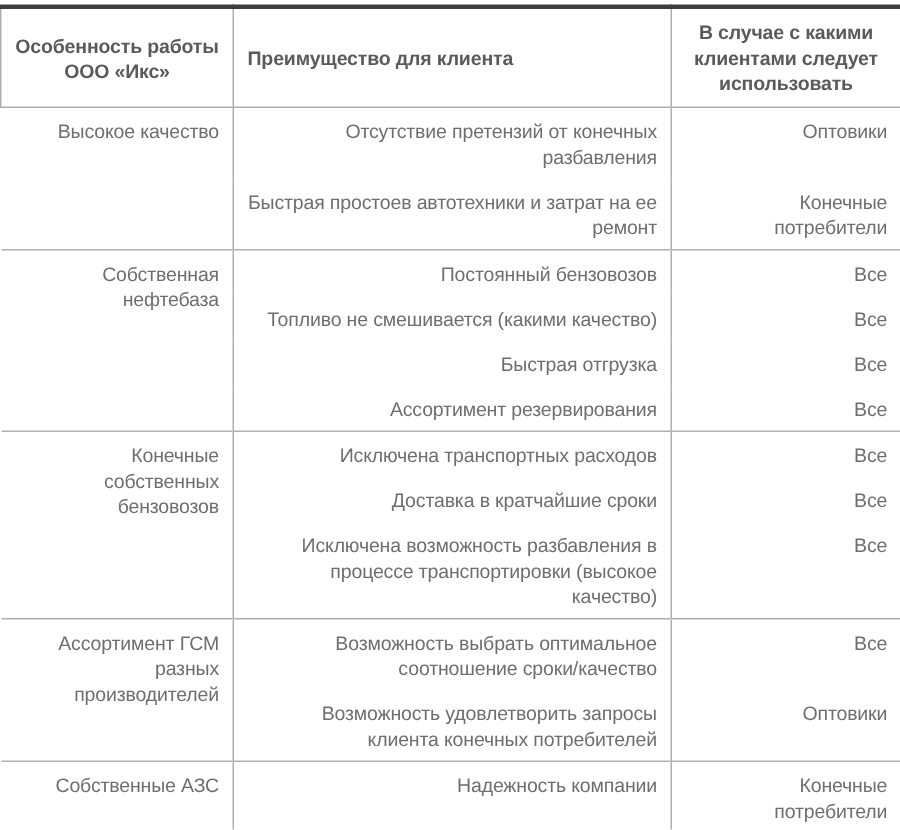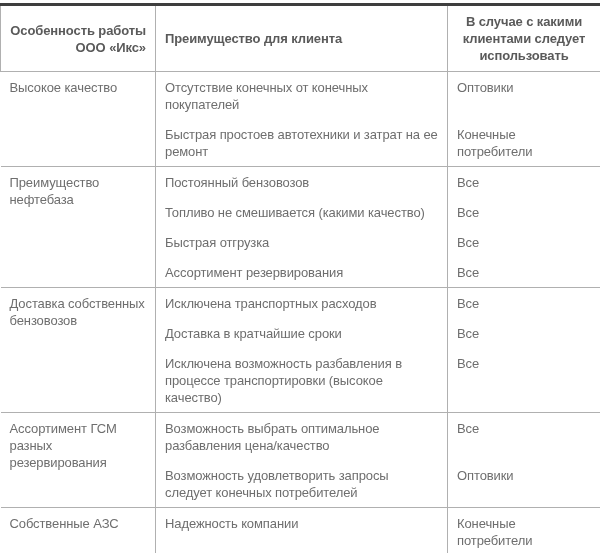--- a/index.html
+++ b/index.html
@@ -32,35 +32,35 @@
   col.c3{width:153px;}
   thead th{
     font-weight:bold;
     color:var(--head-text);
     vertical-align:middle;
     padding:7px 9px;
     border-bottom:1px solid var(--line);
     height:66px;
   }
   thead th.h-feature{
-    text-align:right;
+    text-align:center;
     border-left:1px solid var(--line);
     border-right:1px solid var(--line);
   }
   thead th.h-benefit{
     text-align:left;
     border-right:1px solid var(--line);
   }
   thead th.h-clients{
     text-align:center;
     border-right:1px solid var(--line);
   }
   tbody td{
     vertical-align:top;
-    text-align:left;
+    text-align:right;
     padding:7px 9px 6px 9px;
   }
   tbody td.col-feature{
     border-right:1px solid var(--line);
   }
   tbody td.col-benefit{
     border-right:1px solid var(--line);
   }
   tbody tr.group-start td{
     border-top:1px solid var(--line);
@@ -79,64 +79,64 @@
     <thead>
       <tr>
         <th class="h-feature">Особенность работы ООО «Икс»</th>
         <th class="h-benefit">Преимущество для клиента</th>
         <th class="h-clients">В случае с какими клиентами следует использовать</th>
       </tr>
     </thead>
     <tbody id="tbody">
         <tr class="group-start">
           <td class="col-feature" rowspan="2">Высокое качество</td>
-          <td class="col-benefit">Отсутствие конечных от конечных покупателей</td>
+          <td class="col-benefit">Отсутствие претензий от конечных разбавления</td>
           <td class="col-clients">Оптовики</td>
         </tr>
         <tr>
           <td class="col-benefit">Быстрая простоев автотехники и затрат на ее ремонт</td>
           <td class="col-clients">Конечные потребители</td>
         </tr>
         <tr class="group-start">
-          <td class="col-feature" rowspan="4">Преимущество нефтебаза</td>
+          <td class="col-feature" rowspan="4">Собственная нефтебаза</td>
           <td class="col-benefit">Постоянный бензовозов</td>
           <td class="col-clients">Все</td>
         </tr>
         <tr>
           <td class="col-benefit">Топливо не смешивается (какими качество)</td>
           <td class="col-clients">Все</td>
         </tr>
         <tr>
           <td class="col-benefit">Быстрая отгрузка</td>
           <td class="col-clients">Все</td>
         </tr>
         <tr>
           <td class="col-benefit">Ассортимент резервирования</td>
           <td class="col-clients">Все</td>
         </tr>
         <tr class="group-start">
-          <td class="col-feature" rowspan="3">Доставка собственных бензовозов</td>
+          <td class="col-feature" rowspan="3">Конечные собственных бензовозов</td>
           <td class="col-benefit">Исключена транспортных расходов</td>
           <td class="col-clients">Все</td>
         </tr>
         <tr>
           <td class="col-benefit">Доставка в кратчайшие сроки</td>
           <td class="col-clients">Все</td>
         </tr>
         <tr>
           <td class="col-benefit">Исключена возможность разбавления в процессе транспортировки (высокое качество)</td>
           <td class="col-clients">Все</td>
         </tr>
         <tr class="group-start">
-          <td class="col-feature" rowspan="2">Ассортимент ГСМ разных резервирования</td>
-          <td class="col-benefit">Возможность выбрать оптимальное разбавления цена/качество</td>
+          <td class="col-feature" rowspan="2">Ассортимент ГСМ разных производителей</td>
+          <td class="col-benefit">Возможность выбрать оптимальное соотношение сроки/качество</td>
           <td class="col-clients">Все</td>
         </tr>
         <tr>
-          <td class="col-benefit">Возможность удовлетворить запросы следует конечных потребителей</td>
+          <td class="col-benefit">Возможность удовлетворить запросы клиента конечных потребителей</td>
           <td class="col-clients">Оптовики</td>
         </tr>
         <tr class="group-start">
           <td class="col-feature" rowspan="1">Собственные АЗС</td>
           <td class="col-benefit">Надежность компании</td>
           <td class="col-clients">Конечные потребители</td>
         </tr>
       </tbody>
   </table>
 </div>

